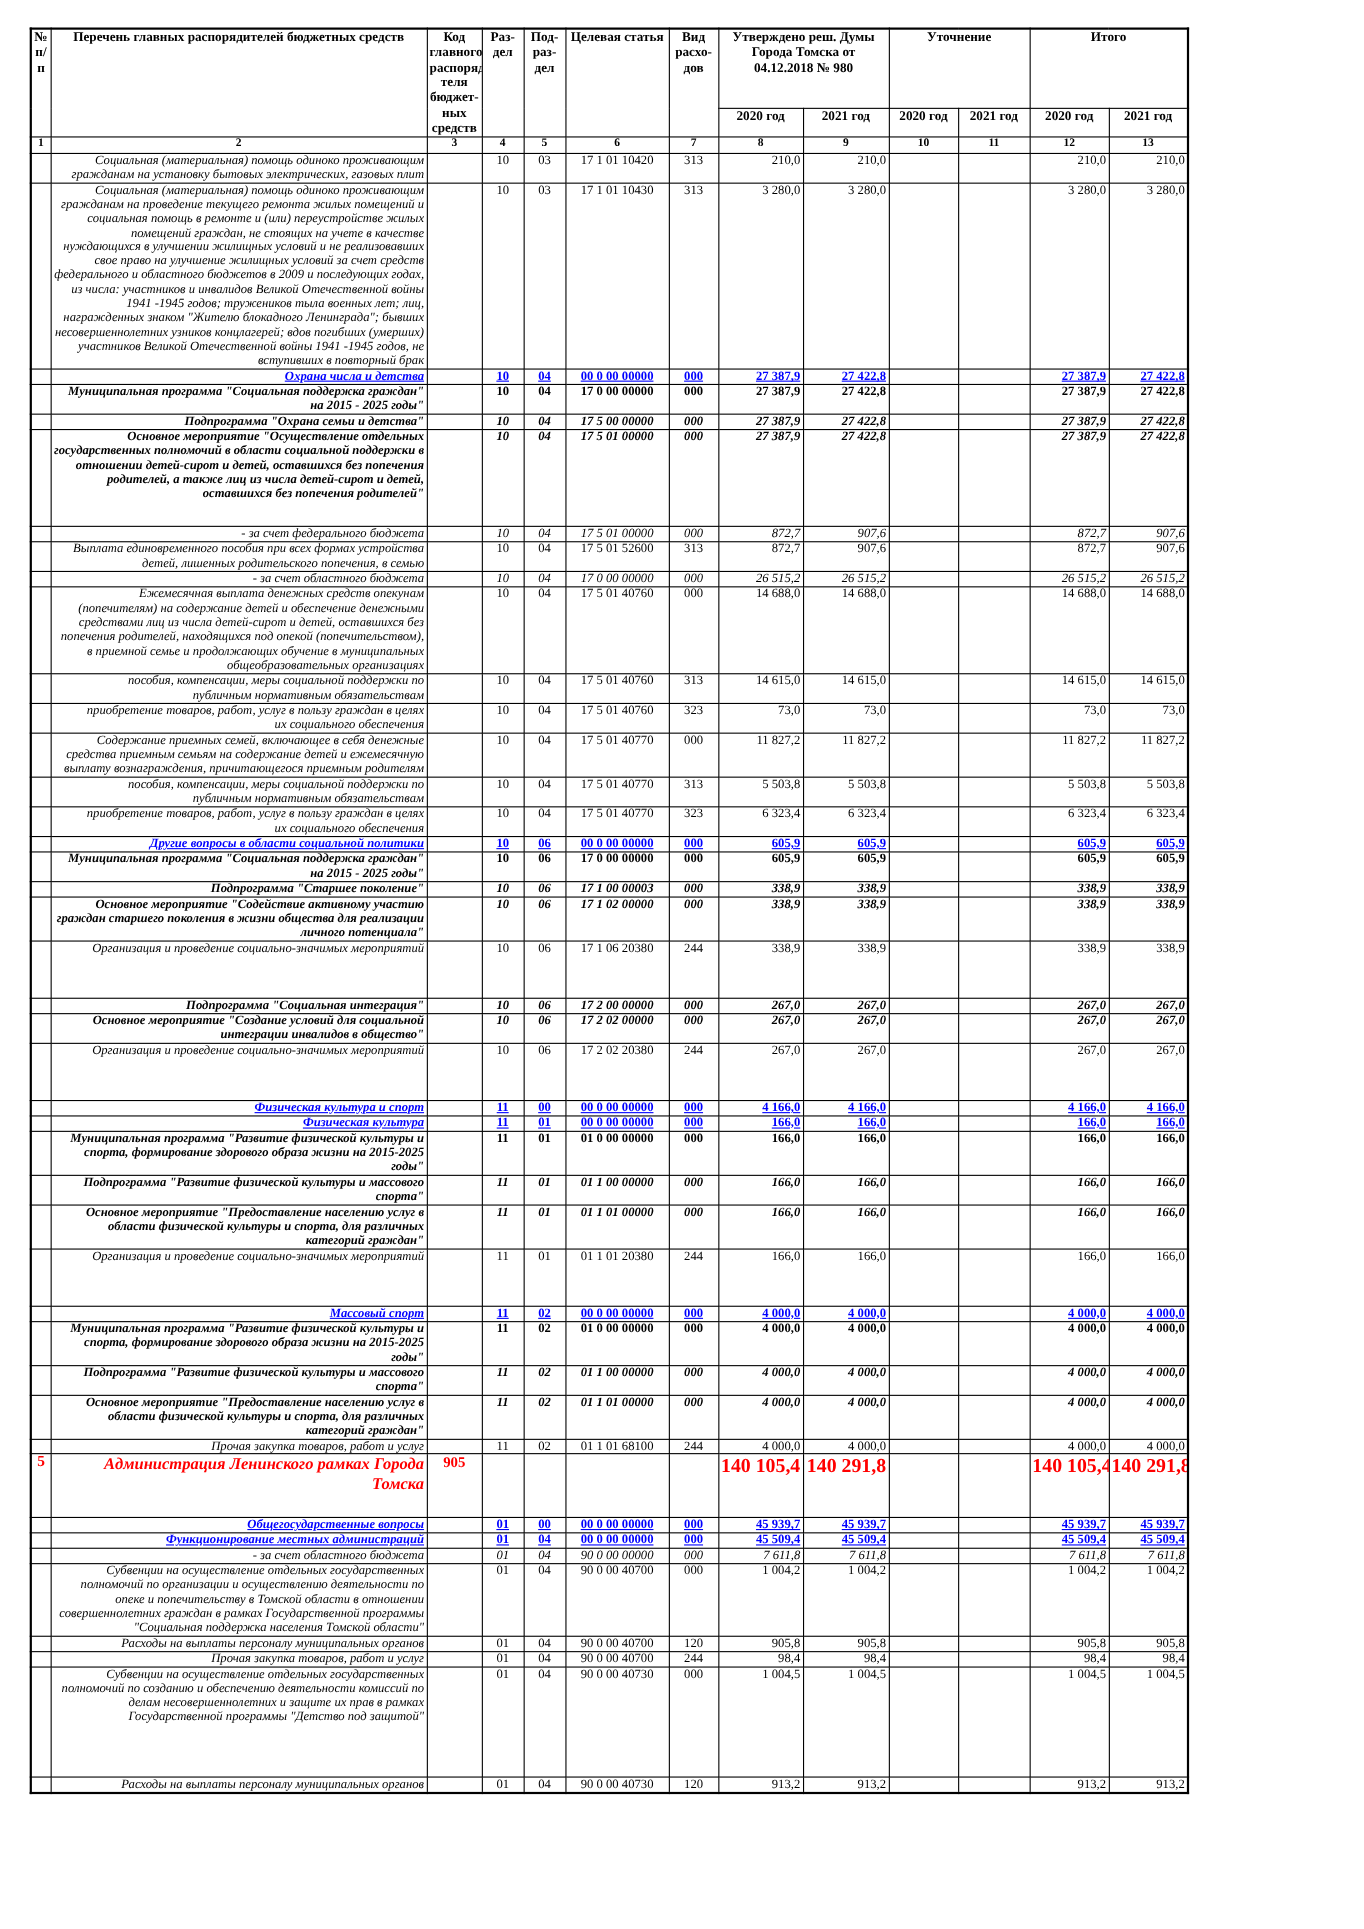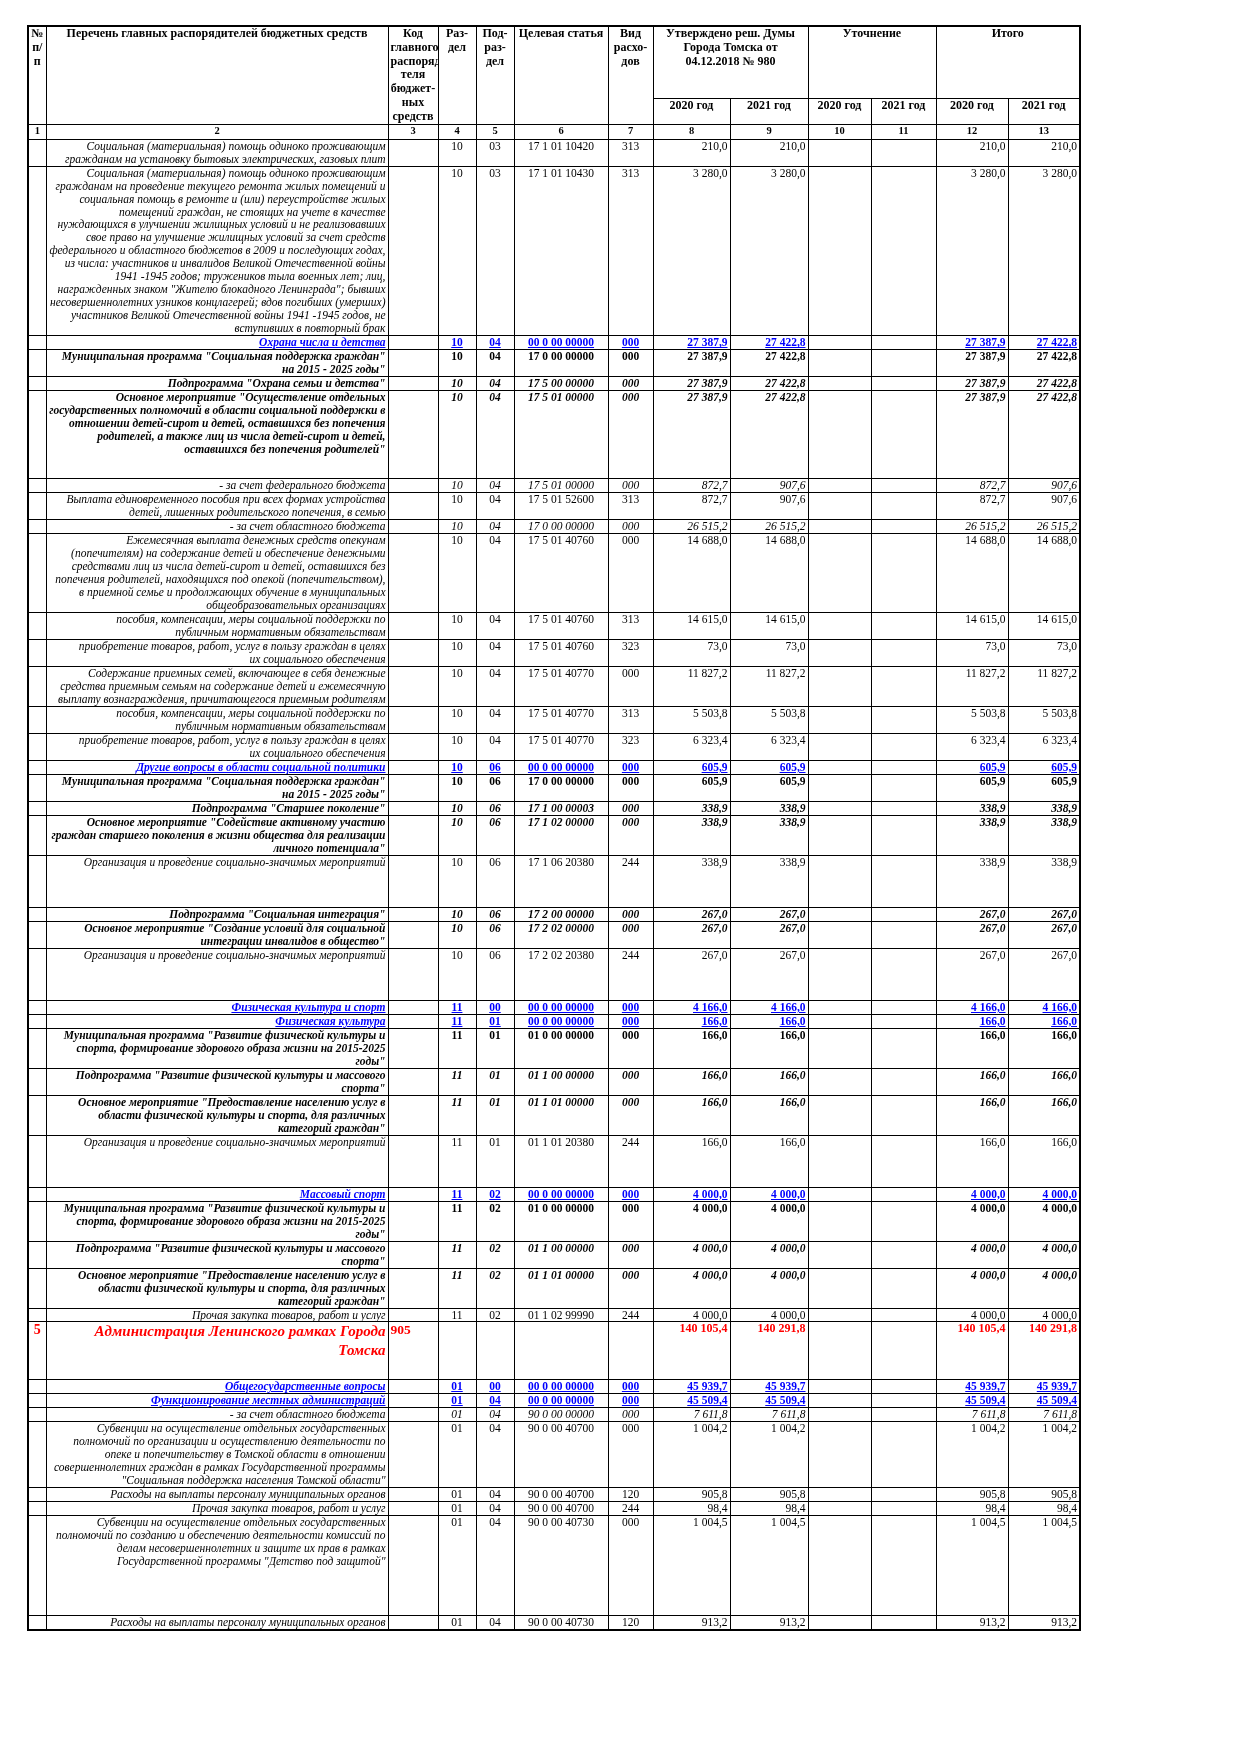--- a/index.html
+++ b/index.html
@@ -14,36 +14,36 @@
   thead th{font-weight:bold;text-align:center;vertical-align:middle;font-size:12px;line-height:1.15;padding:1px 1px;}
   tr.numsrow td{font-weight:bold;text-align:center;font-size:10.5px;height:14px;border-bottom:3px solid #000;vertical-align:middle;padding:0;}
   
   tbody td:nth-child(3),tbody td:nth-child(4),tbody td:nth-child(8),tbody td:nth-child(10),tbody td:nth-child(12),
   tr.numsrow td:nth-child(3),tr.numsrow td:nth-child(4),tr.numsrow td:nth-child(8),tr.numsrow td:nth-child(10),tr.numsrow td:nth-child(12),
   .bl2{border-left-width:2px;}
   th.bl2{border-left-width:2px;}
   
   .c-num{text-align:center;}
   .c-name{text-align:right;font-style:italic;}
-  .c-code{text-align:left;}
+  .c-code{text-align:center;}
   .c-mid{text-align:center;white-space:nowrap;}
   .c-amt{text-align:right;white-space:nowrap;}
   .ind1{text-indent:7px;}
   .ind2{text-indent:18px;}
   
   .r-b{font-weight:bold;}
   .r-bi{font-weight:bold;font-style:italic;}
   .r-i{font-style:italic;}
   .r-blue{font-weight:bold;color:var(--section-blue,#0000ff);}
   .r-blue td{text-decoration:underline;}
   .r-red{font-weight:bold;color:var(--section-red,#ff0000);}
   .r-red .c-name{font-size:15px;line-height:1.25;}
   .r-red .c-num{font-size:14px;}
   .r-red .c-code{font-size:13.5px;padding-top:2px;}
-  .r-red .c-amt{font-size:12px;padding-top:2px;}
+  .r-red .c-amt{font-size:18px;padding-top:2px;}
   tr.thick td{border-top-width:2px;}
   tr.thick3 td{border-top-width:3px;}
 </style>
 </head>
 <body>
 
 <div class="page">
   <table id="budget-table">
     <colgroup>
       <col style="width:18px">
@@ -592,21 +592,21 @@
           <td class="c-amt"></td>
           <td class="c-amt">4 000,0</td>
           <td class="c-amt">4 000,0</td>
         </tr>
         <tr class="r-n">
           <td class="c-num"></td>
           <td class="c-name ind2">Прочая закупка товаров, работ и услуг</td>
           <td class="c-code"></td>
           <td class="c-mid">11</td>
           <td class="c-mid">02</td>
-          <td class="c-mid">01 1 02 99990</td>
+          <td class="c-mid">01 1 01 68100</td>
           <td class="c-mid">244</td>
           <td class="c-amt">4 000,0</td>
           <td class="c-amt">4 000,0</td>
           <td class="c-amt"></td>
           <td class="c-amt"></td>
           <td class="c-amt">4 000,0</td>
           <td class="c-amt">4 000,0</td>
         </tr>
         <tr class="r-red thick3" style="height: 58px;">
           <td class="c-num">5</td>

